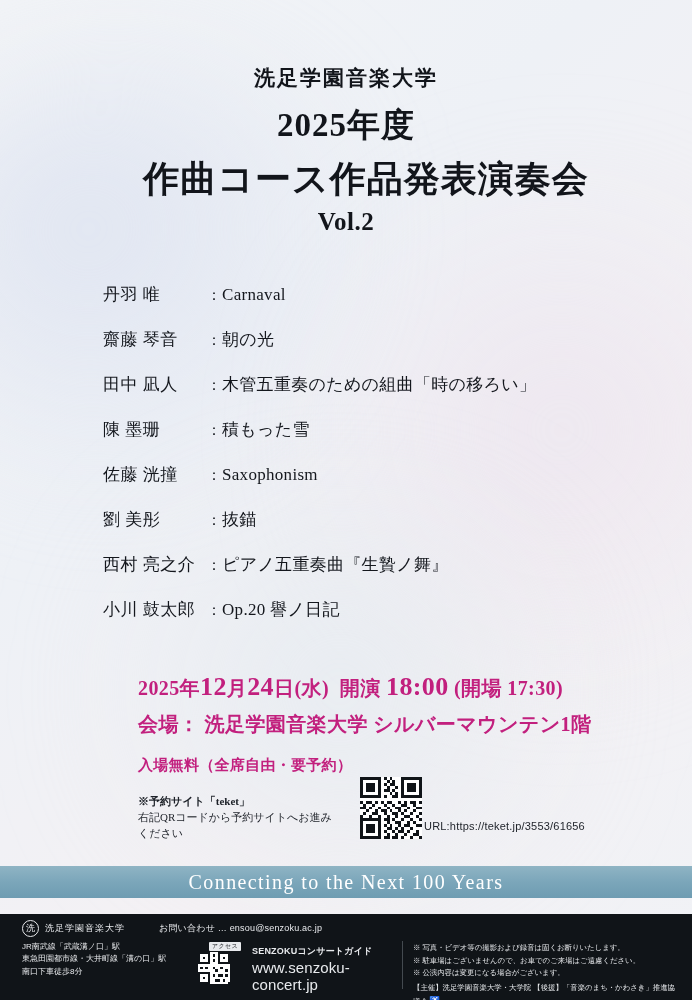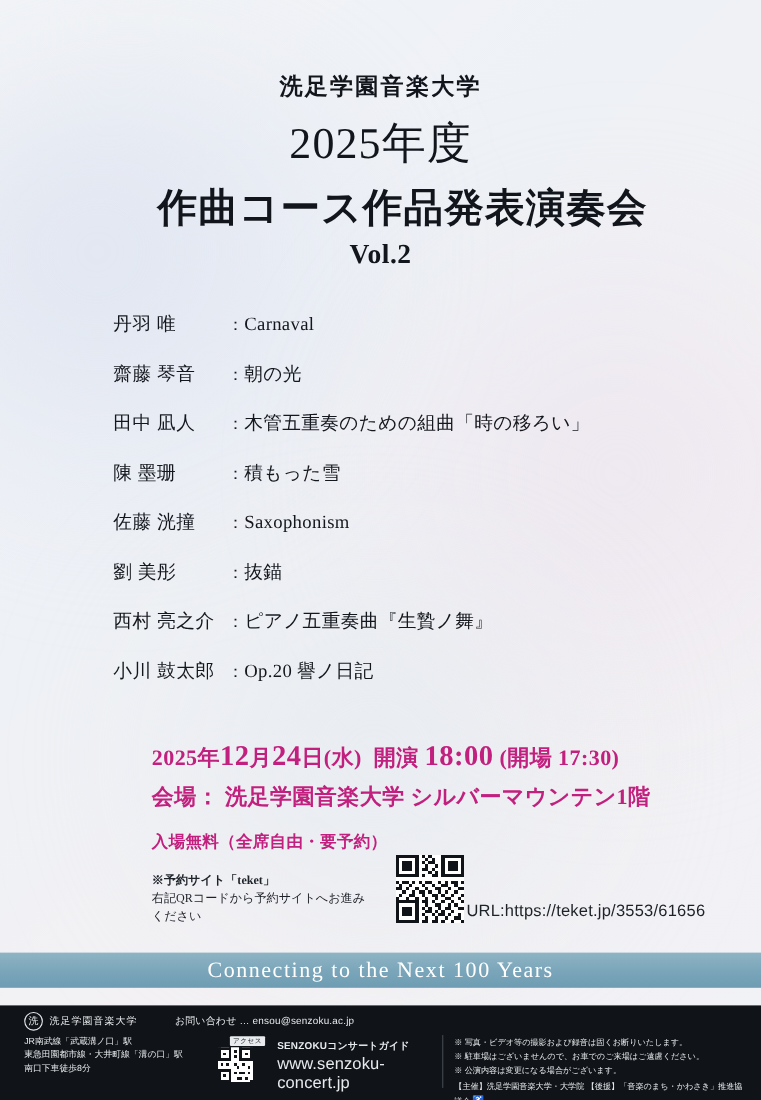--- a/index.html
+++ b/index.html
@@ -52,22 +52,22 @@
     text-align: center;
     color: #12151b;
   }
   .univ {
     font-size: 21px;
     letter-spacing: 2px;
     font-weight: bold;
     margin-bottom: 11px;
   }
   .year {
-    font-size: 40px;
-    font-weight: normal;
+    font-size: 33px;
+    font-weight: bold;
     letter-spacing: 1px;
     margin-bottom: 7px;
   }
   .maintitle {
     font-size: 36px;
     font-weight: bold;
     letter-spacing: 1px;
     margin-bottom: 4px;
     margin-left: 40px;
   }
@@ -159,21 +159,21 @@
     position: absolute;
     left: 360px;
     top: 777px;
     width: 62px;
     height: 62px;
   }
   .qr-url {
     position: absolute;
     left: 424px;
     top: 820px;
-    font-size: 15px;
+    font-size: 11px;
     color: #1d2128;
     letter-spacing: 0.2px;
     font-family: "Liberation Sans", sans-serif;
   }
 
   
   .banner {
     position: absolute;
     left: 0;
     top: 866px;

